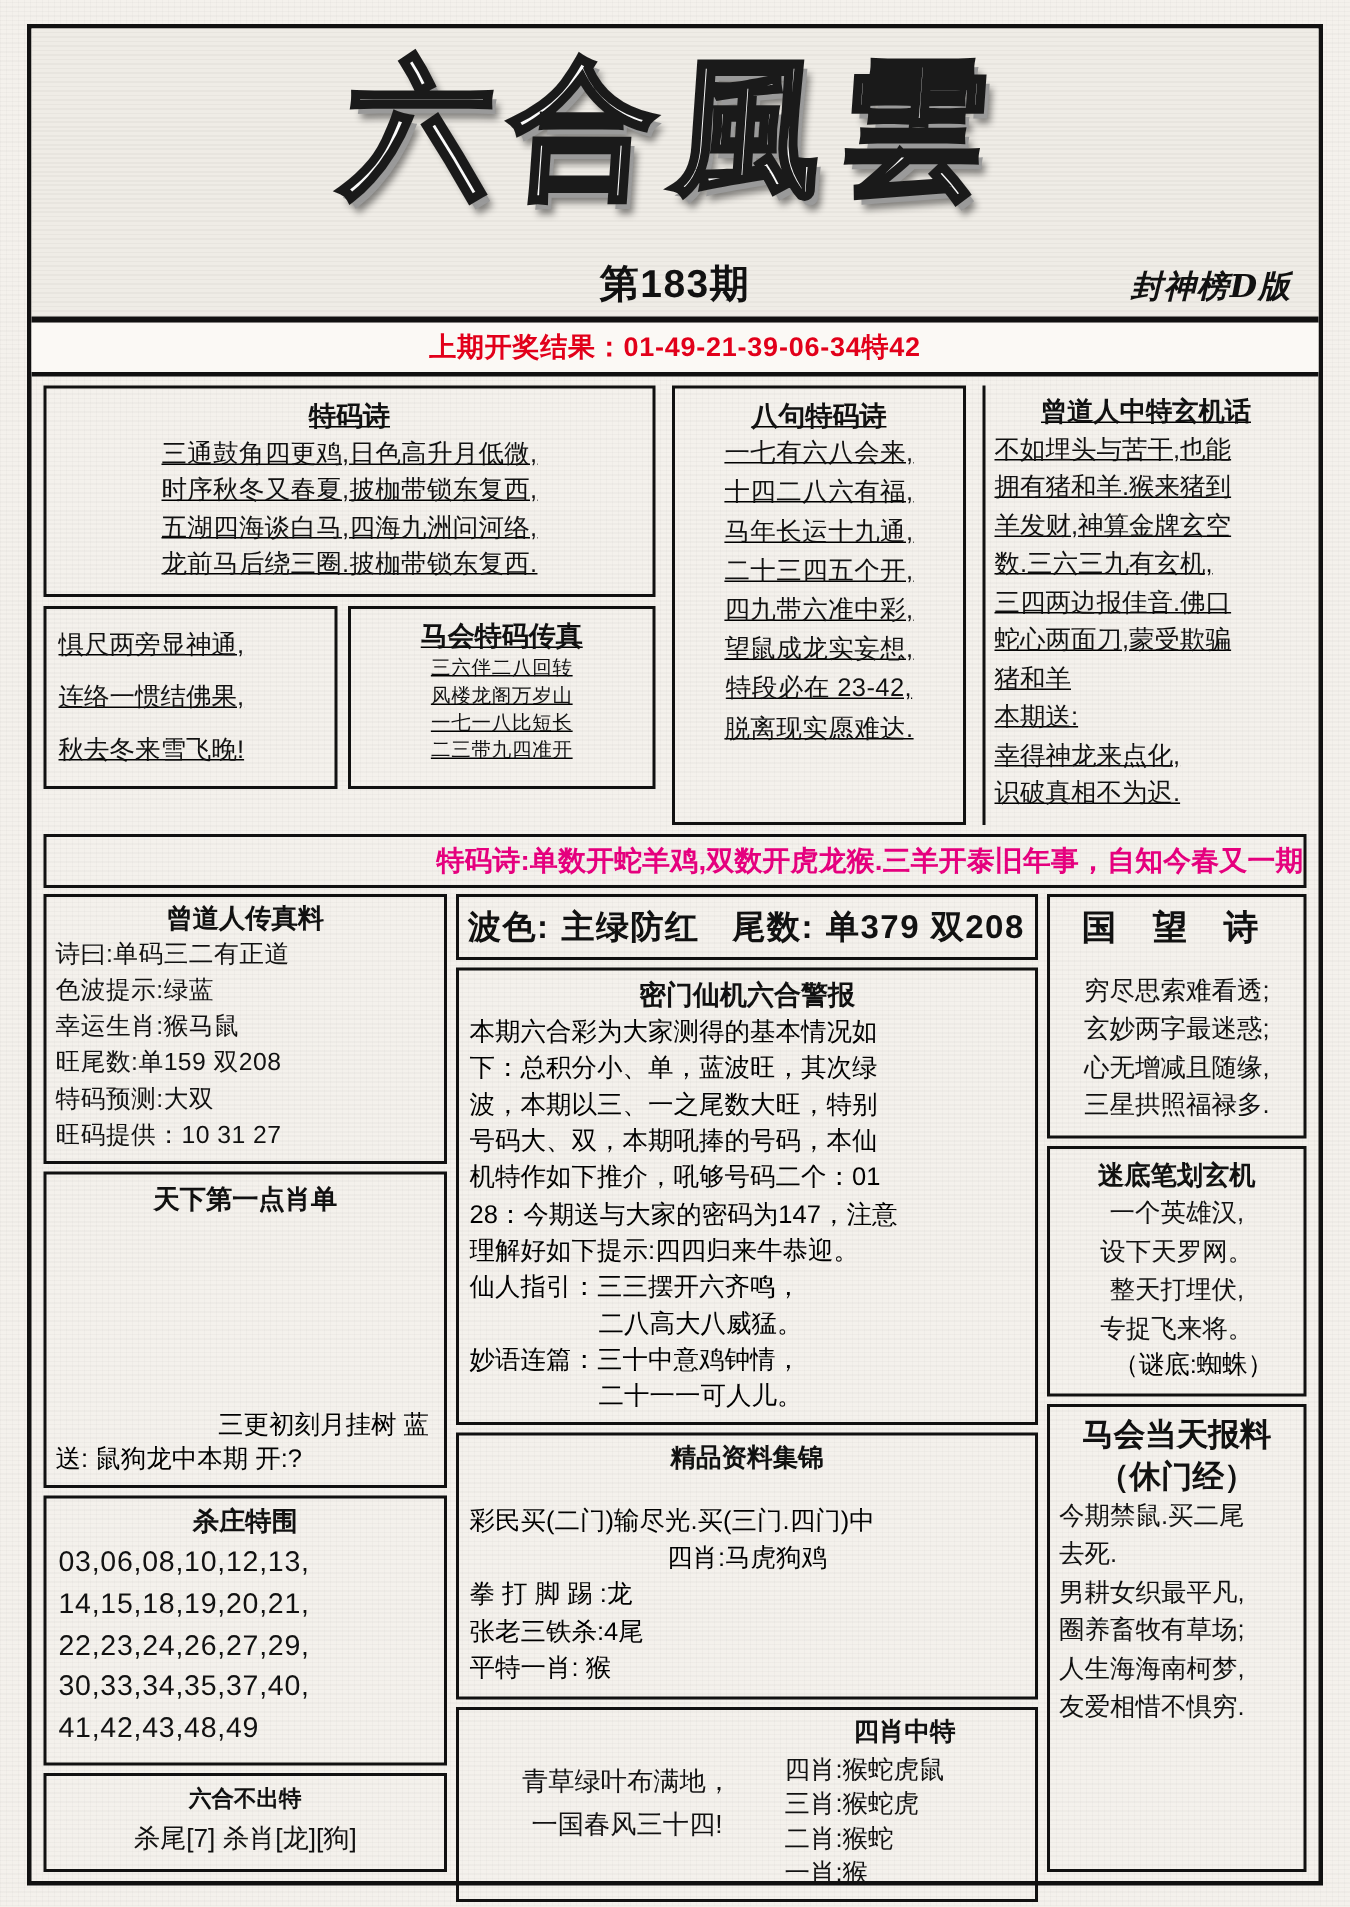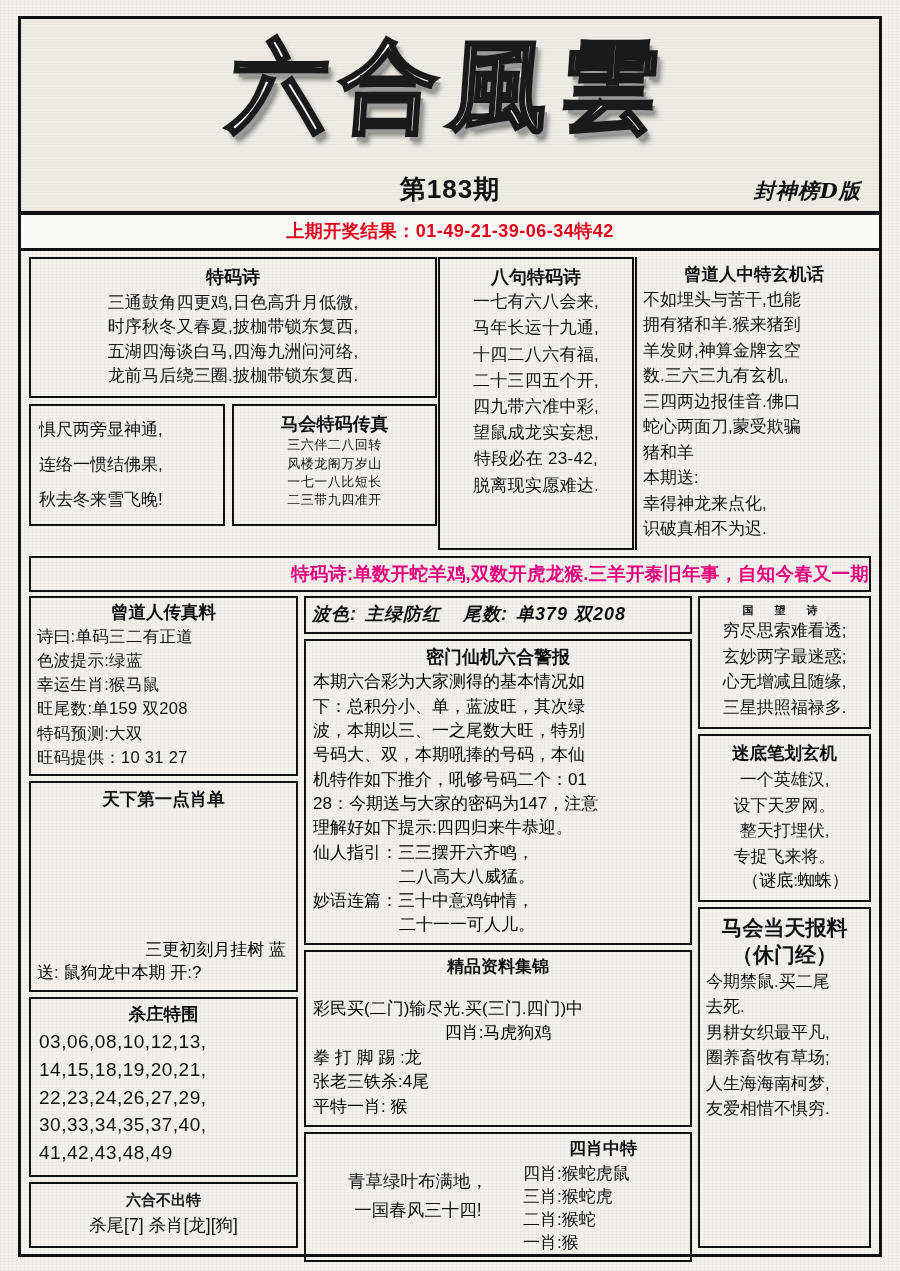--- a/index.html
+++ b/index.html
@@ -87,21 +87,21 @@
     font-weight:bold;
     letter-spacing:0.5px;
   }
 
   
   .bk{ border:2px solid #111; background:transparent; }
   .ttl{ text-align:center;font-weight:bold;font-size:18px;color:#111;line-height:1.35; }
   .ln{ font-size:17.5px;color:#111;line-height:1.42;white-space:nowrap; }
 
   
-  .sec1{ display:flex; padding:6px 8px 4px 8px; gap:1px; flex:0 0 auto; }
+  .sec1{ display:flex; padding:6px 8px 4px 8px; gap:11px; flex:0 0 auto;text-decoration:underline; }
   .sec1 .left{ width:408px; display:flex;flex-direction:column;gap:6px; }
   .sec1 .mid{ width:196px; }
   .sec1 .right{ flex:1; }
 
   .box-tms{ padding:6px 6px 8px; }
   .box-tms .ttl{ margin-bottom:2px; }
   .box-tms .ln{ text-align:center;font-size:17px;letter-spacing:0.2px; }
 
   .row2{ display:flex;gap:7px; }
   .box-ju{ width:196px;padding:12px 8px;display:flex;flex-direction:column;justify-content:center;gap:11px; }
@@ -150,21 +150,21 @@
   .box-sz{ padding:4px 6px 8px; }
   .box-sz .ttl{ font-size:17.5px;margin-bottom:2px; }
   .box-sz .num{ font-size:19px;line-height:1.46;letter-spacing:0.5px;color:#111;text-align:left;padding-left:2px; }
 
   .box-lh{ padding:6px 6px 8px;text-align:center; }
   .box-lh .ttl{ font-size:15px;margin-bottom:3px; }
   .box-lh .ln{ font-size:17.5px; }
 
   
   .box-bose{ padding:4px 6px 5px; }
-  .box-bose .ln{ font-size:18px;font-weight:bold;letter-spacing:1px;font-style:italic; }
+  .box-bose .ln{ font-size:22px;font-weight:bold;letter-spacing:1px; }
   .box-bose .bs{ display:flex;align-items:center; }
   .box-bose .k{ margin-right:8px; }
   .box-bose .v{ margin-right:22px; }
 
   .box-mm{ padding:4px 7px 5px; }
   .box-mm .ttl{ font-size:18px;margin-bottom:1px; }
   .box-mm .p{ font-size:17px;line-height:1.43;text-align:justify;text-align-last:left; }
   .box-mm .ir{ padding-left:86px; }
 
   .box-jp{ padding:4px 7px 6px; }
@@ -174,21 +174,21 @@
 
   .box-qc{ padding:4px 7px 6px;display:flex;flex:1; }
   .box-qc .lft{ flex:1;display:flex;flex-direction:column;justify-content:center;align-items:center;gap:4px; }
   .box-qc .lft .ln{ font-size:17.5px; }
   .box-qc .rgt{ width:160px; }
   .box-qc .rgt .ttl{ font-size:17px;margin-bottom:1px; }
   .box-qc .rgt .ln{ font-size:17px;line-height:1.36; }
 
   
   .box-gw{ padding:5px 6px 7px;text-align:center; }
-  .box-gw .ttl{ font-size:11px;letter-spacing:9px;margin-bottom:1px; }
+  .box-gw .ttl{ font-size:23px;letter-spacing:9px;margin-bottom:14px; }
   .box-gw .ln{ font-size:17px;line-height:1.5; }
 
   .box-mdi{ padding:6px 6px 8px;text-align:center; }
   .box-mdi .ttl{ font-size:17.5px;margin-bottom:1px; }
   .box-mdi .ln{ font-size:17px;line-height:1.5; }
   .box-mdi .ans{ font-size:17px;padding-left:22px; }
 
   .box-mhdt{ padding:5px 6px 8px;flex:1; }
   .box-mhdt .ttl{ font-size:21px;text-align:center;line-height:1.3; }
   .box-mhdt .ln{ font-size:17px;line-height:1.5; }
@@ -233,22 +233,22 @@
             <div class="ln">一七一八比短长</div>
             <div class="ln">二三带九四准开</div>
           </div>
         </div>
       </div>
 
       <div class="mid">
         <div class="bk box-8ju">
           <div class="ttl">八句特码诗</div>
           <div class="ln">一七有六八会来,</div>
+          <div class="ln">十四二八六有福,</div>
           <div class="ln">马年长运十九通,</div>
-          <div class="ln">十四二八六有福,</div>
           <div class="ln">二十三四五个开,</div>
           <div class="ln">四九带六准中彩,</div>
           <div class="ln">望鼠成龙实妄想,</div>
           <div class="ln">特段必在 23-42,</div>
           <div class="ln">脱离现实愿难达.</div>
         </div>
       </div>
 
       <div class="right">
         <div class="box-zdr">

